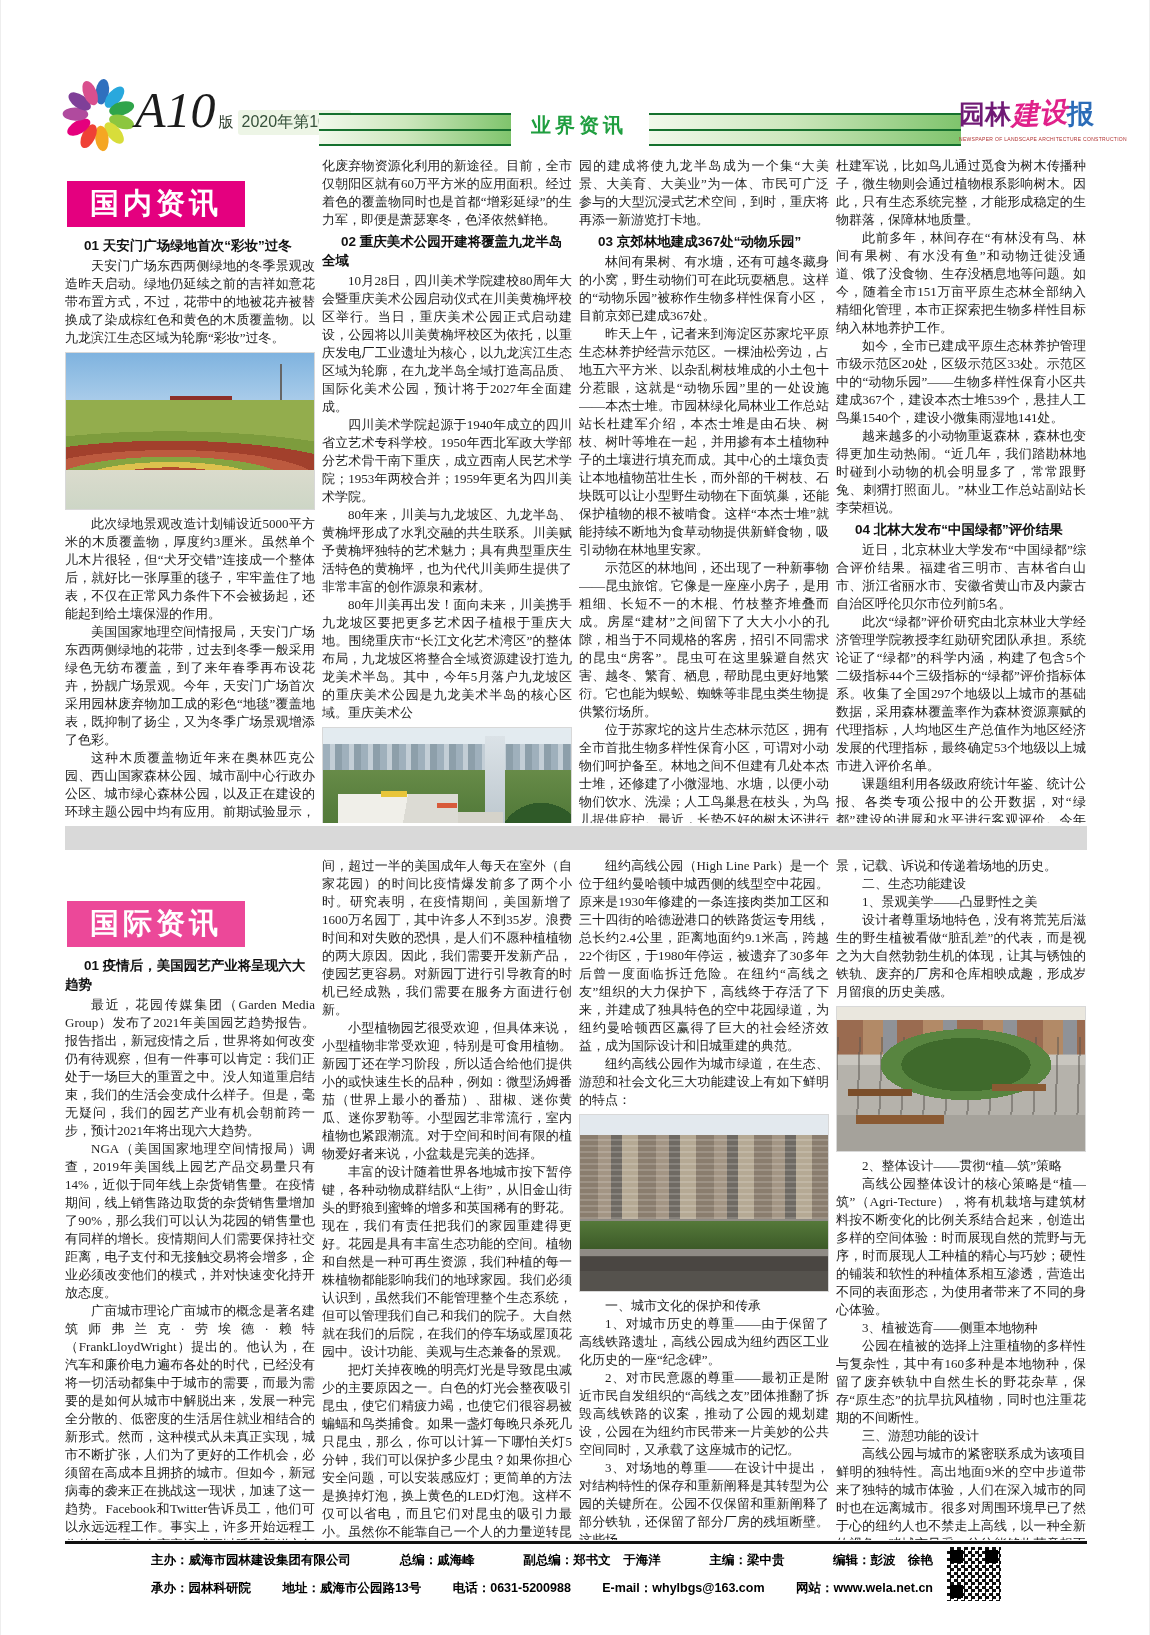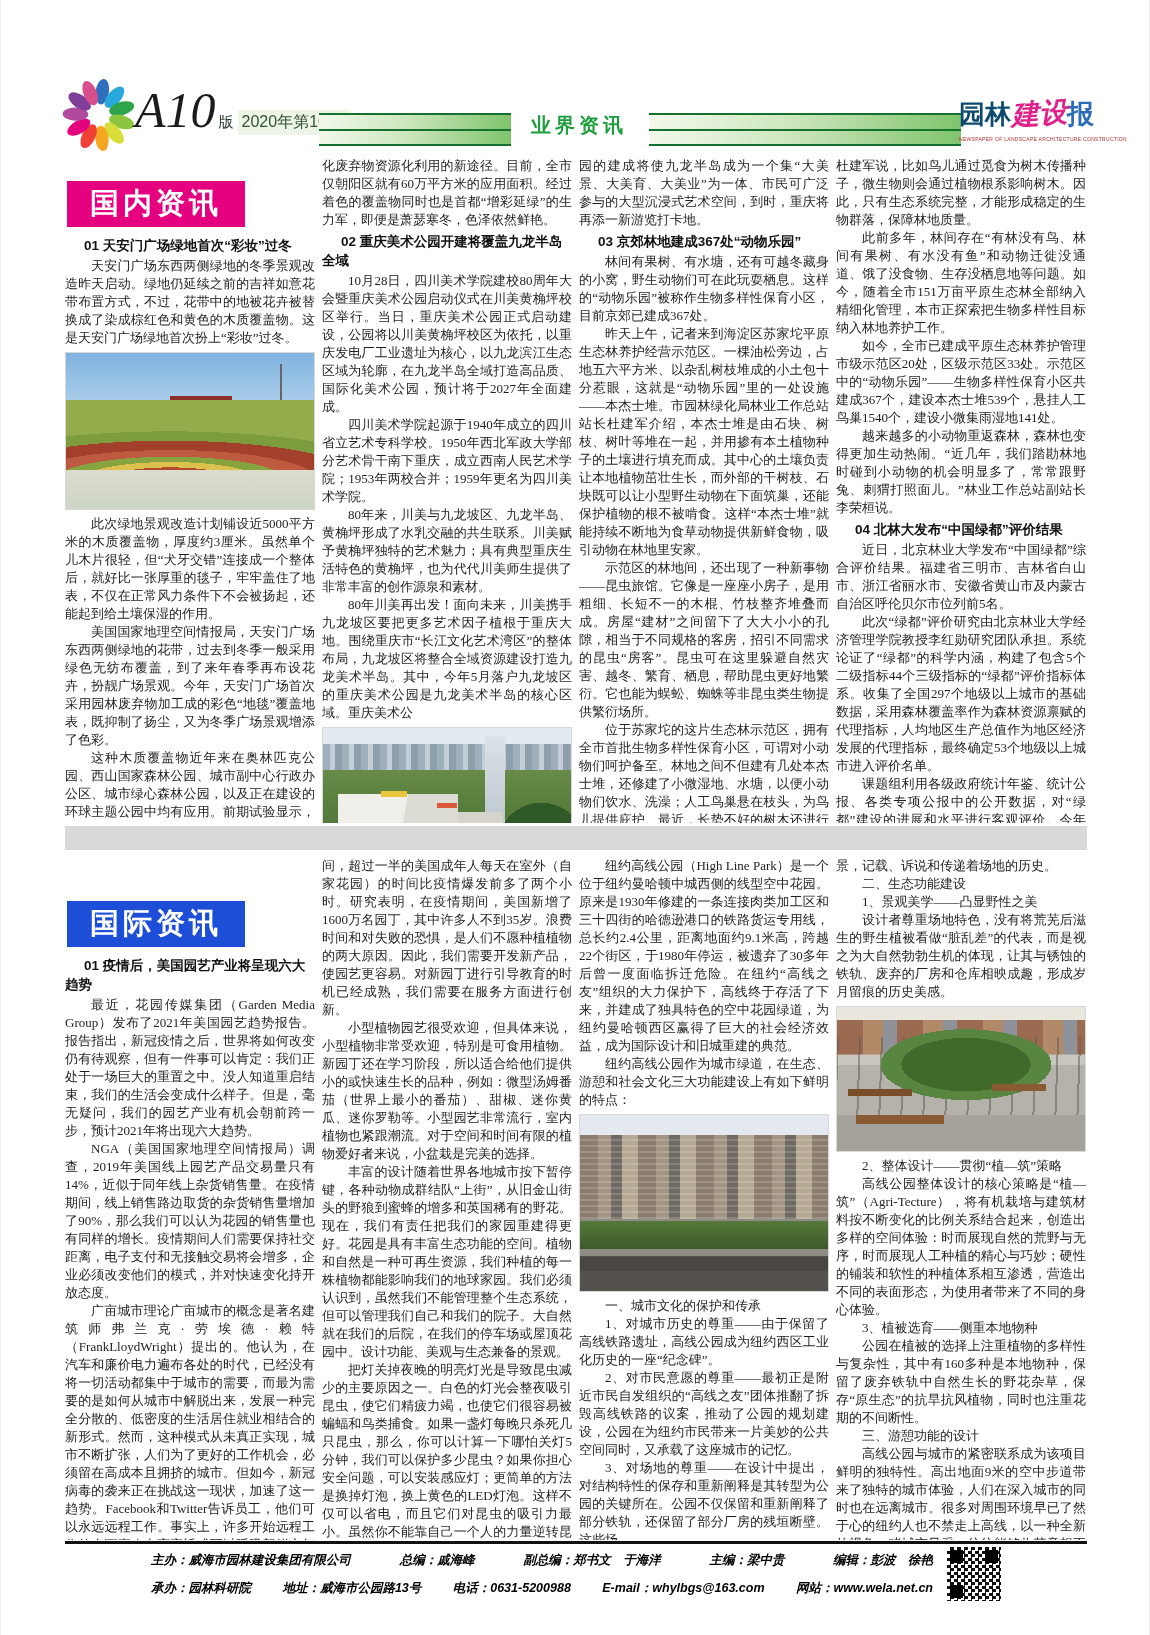--- a/index.html
+++ b/index.html
@@ -18,21 +18,21 @@
     background:
       linear-gradient(#15712e,#15712e) 0 0/100% 2px no-repeat,
       linear-gradient(#15712e,#15712e) 0 50%/100% 2px no-repeat,
       linear-gradient(#15712e,#15712e) 0 100%/100% 2px no-repeat,
       linear-gradient(90deg,#f2f9ec,#cde7bd 45%,#7fc46c);}
   .gbar1{left:318px;width:192px;}
   .gbar2{left:648px;width:312px;}
   .section-title{position:absolute;left:530px;top:112px;font-size:20px;font-weight:bold;color:#1f9e3f;letter-spacing:4px;}
   .masthead{position:absolute;left:958px;top:98px;width:134px;text-align:center;}
   .mh-cn{font-weight:bold;line-height:32px;white-space:nowrap;}
-  .m1{color:#0c4a6e;font-size:26px;font-family:"Liberation Serif","DejaVu Serif",serif;}
+  .m1{color:#701a75;font-size:26px;font-family:"Liberation Serif","DejaVu Serif",serif;}
   .m2{color:#e0218a;font-size:28px;font-style:italic;font-family:"Liberation Serif","DejaVu Serif",serif;display:inline-block;transform:rotate(-4deg);}
   .m3{color:#2b6cb8;font-size:27px;}
   .mh-en{font-size:5px;color:#b03030;letter-spacing:.3px;margin-top:2px;white-space:nowrap;}
 
   
   .col{position:absolute;width:250px;overflow:hidden;}
   .colD{top:157px;height:666px;}
   .colI{top:857px;height:683px;}
   .cx1{left:64px;}.cx2{left:321px;}.cx3{left:578px;}.cx4{left:835px;}
 
@@ -88,21 +88,21 @@
     radial-gradient(ellipse 42% 30% at 52% 40%,#3f6a2c 0 62%,#588540 62% 82%,rgba(0,0,0,0) 82%),
     repeating-linear-gradient(92deg,rgba(90,86,80,.5) 0 2px,rgba(0,0,0,0) 2px 22px) no-repeat 0 46%/100% 54%,
     repeating-linear-gradient(90deg,#9a6b50 0 26px,#b28a67 26px 46px,#8f9298 46px 60px) no-repeat 0 12%/100% 24%,
     linear-gradient(180deg,#eae7de 0 13%,#cfc3b2 13% 15%,#c9c6bf 15% 40%,#b5b2ab 40% 75%,#a5a29b 75% 100%);}
 
   .section-divider{position:absolute;left:64px;top:826px;width:1022px;height:24px;background:#d9d9d9;}
 
   
   .footer-rule{position:absolute;left:64px;top:1541px;width:1022px;height:3px;background:#111;}
   .footer-row{position:absolute;left:150px;width:782px;display:flex;justify-content:space-between;
-              font-size:12.5px;font-weight:bold;color:#000;white-space:nowrap;font-style:italic;}
+              font-size:12.5px;font-weight:bold;color:#000;white-space:nowrap;}
   .r1{top:1552px;}
   .r2{top:1580px;}
   .qr{position:absolute;left:946px;top:1547px;width:54px;height:54px;outline:2px solid #fff;background:
     linear-gradient(#000,#000) no-repeat 3px 3px/13px 13px,
     linear-gradient(#fff,#fff) no-repeat 6px 6px/7px 7px,
     linear-gradient(#000,#000) no-repeat 8px 8px/3px 3px,
     linear-gradient(#000,#000) no-repeat right 3px top 3px/13px 13px,
     linear-gradient(#fff,#fff) no-repeat right 6px top 6px/7px 7px,
     linear-gradient(#000,#000) no-repeat right 8px top 8px/3px 3px,
     linear-gradient(#000,#000) no-repeat left 3px bottom 3px/13px 13px,
@@ -139,21 +139,21 @@
   <div class="section-title">业界资讯</div>
   <div class="gbar gbar2"></div>
   <div class="masthead">
     <div class="mh-cn"><span class="m1">园林</span><span class="m2">建设</span><span class="m3">报</span></div>
     <div class="mh-en">NEWSPAPER OF LANDSCAPE ARCHITECTURE CONSTRUCTION</div>
   </div>
 
   <div class="col colD cx1">
       <div class="banner" style="background: rgb(228, 0, 127); margin-top: 24px;">国内资讯</div>
       <div class="headline">01 天安门广场绿地首次“彩妆”过冬</div>
-      <p class="body">天安门广场东西两侧绿地的冬季景观改造昨天启动。绿地仍延续之前的吉祥如意花带布置方式，不过，花带中的地被花卉被替换成了染成棕红色和黄色的木质覆盖物。这是天安门广场绿地首次扮上“彩妆”过冬。</p>
+      <p class="body">天安门广场东西两侧绿地的冬季景观改造昨天启动。绿地仍延续之前的吉祥如意花带布置方式，不过，花带中的地被花卉被替换成了染成棕红色和黄色的木质覆盖物。以九龙滨江生态区域为轮廓“彩妆”过冬。</p>
       <div class="photo ph1"></div>
       <p class="body">此次绿地景观改造计划铺设近5000平方米的木质覆盖物，厚度约3厘米。虽然单个儿木片很轻，但“犬牙交错”连接成一个整体后，就好比一张厚重的毯子，牢牢盖住了地表，不仅在正常风力条件下不会被扬起，还能起到给土壤保湿的作用。</p>
       <p class="body">美国国家地理空间情报局，天安门广场东西两侧绿地的花带，过去到冬季一般采用绿色无纺布覆盖，到了来年春季再布设花卉，扮靓广场景观。今年，天安门广场首次采用园林废弃物加工成的彩色“地毯”覆盖地表，既抑制了扬尘，又为冬季广场景观增添了色彩。</p>
       <p class="body">这种木质覆盖物近年来在奥林匹克公园、西山国家森林公园、城市副中心行政办公区、城市绿心森林公园，以及正在建设的环球主题公园中均有应用。前期试验显示，在持续覆盖的情况下，木质物的彩色景观可保持两到三年，之后木质物将逐渐降解，化为土壤养料。</p>
       <p class="body">用枯枝加工成的木条、木片、木屑等植物产品覆盖裸露地表，是近年来本市园林绿</p>
     </div>
   <div class="col colD cx2">
       <p class="body noind">化废弃物资源化利用的新途径。目前，全市仅朝阳区就有60万平方米的应用面积。经过着色的覆盖物同时也是首都“增彩延绿”的生力军，即便是萧瑟寒冬，色泽依然鲜艳。</p>
       <div class="headline">02 重庆美术公园开建将覆盖九龙半岛全域</div>
       <p class="body">10月28日，四川美术学院建校80周年大会暨重庆美术公园启动仪式在川美黄桷坪校区举行。当日，重庆美术公园正式启动建设，公园将以川美黄桷坪校区为依托，以重庆发电厂工业遗址为核心，以九龙滨江生态区域为轮廓，在九龙半岛全域打造高品质、国际化美术公园，预计将于2027年全面建成。</p>
@@ -178,21 +178,21 @@
       <p class="body">越来越多的小动物重返森林，森林也变得更加生动热闹。“近几年，我们踏勘林地时碰到小动物的机会明显多了，常常跟野兔、刺猬打照面儿。”林业工作总站副站长李荣桓说。</p>
       <div class="headline">04 北林大发布“中国绿都”评价结果</div>
       <p class="body">近日，北京林业大学发布“中国绿都”综合评价结果。福建省三明市、吉林省白山市、浙江省丽水市、安徽省黄山市及内蒙古自治区呼伦贝尔市位列前5名。</p>
       <p class="body">此次“绿都”评价研究由北京林业大学经济管理学院教授李红勋研究团队承担。系统论证了“绿都”的科学内涵，构建了包含5个二级指标44个三级指标的“绿都”评价指标体系。收集了全国297个地级以上城市的基础数据，采用森林覆盖率作为森林资源禀赋的代理指标，人均地区生产总值作为地区经济发展的代理指标，最终确定53个地级以上城市进入评价名单。</p>
       <p class="body">课题组利用各级政府统计年鉴、统计公报、各类专项公报中的公开数据，对“绿都”建设的进展和水平进行客观评价。今年10月30日，“中国绿都”评价通过了由中国社会科学院、中国林学会、中国林业科学研究院、国家林业和草原局林产工业规划设计院、中国人民大学专家组成的专家组评审。</p>
     </div>
 
   <div class="section-divider"></div>
 
   <div class="col colI cx1">
-      <div class="banner" style="background: #1d4ed8; margin-top: 44px;">国际资讯</div>
+      <div class="banner" style="background: #ec4899; margin-top: 44px;">国际资讯</div>
       <div class="headline">01 疫情后，美国园艺产业将呈现六大趋势</div>
       <p class="body">最近，花园传媒集团（Garden Media Group）发布了2021年美国园艺趋势报告。报告指出，新冠疫情之后，世界将如何改变仍有待观察，但有一件事可以肯定：我们正处于一场巨大的重置之中。没人知道重启结束，我们的生活会变成什么样子。但是，毫无疑问，我们的园艺产业有机会朝前跨一步，预计2021年将出现六大趋势。</p>
       <p class="body">NGA（美国国家地理空间情报局）调查，2019年美国线上园艺产品交易量只有14%，近似于同年线上杂货销售量。在疫情期间，线上销售路边取货的杂货销售量增加了90%，那么我们可以认为花园的销售量也有同样的增长。疫情期间人们需要保持社交距离，电子支付和无接触交易将会增多，企业必须改变他们的模式，并对快速变化持开放态度。</p>
       <p class="body">广亩城市理论广亩城市的概念是著名建筑师弗兰克·劳埃德·赖特（FrankLloydWright）提出的。他认为，在汽车和廉价电力遍布各处的时代，已经没有将一切活动都集中于城市的需要，而最为需要的是如何从城市中解脱出来，发展一种完全分散的、低密度的生活居住就业相结合的新形式。然而，这种模式从未真正实现，城市不断扩张，人们为了更好的工作机会，必须留在高成本且拥挤的城市。但如今，新冠病毒的袭来正在挑战这一现状，加速了这一趋势。Facebook和Twitter告诉员工，他们可以永远远程工作。事实上，许多开始远程工作的人更喜欢在离家近或可以呼吸新鲜空气的地方办公，更多的人将在工作日外出，因此一些公共空间，如公园将成为人们日常生活不可分割的一部分，而不仅仅是在下班后或周末。对室内植物的需求将会更大，越来越多的人希望将自然带入室内。热带观叶植物是现在的流行趋势，室内植物市场将有更大的增长。</p>
     </div>
   <div class="col colI cx2">
       <p class="body noind">间，超过一半的美国成年人每天在室外（自家花园）的时间比疫情爆发前多了两个小时。研究表明，在疫情期间，美国新增了1600万名园丁，其中许多人不到35岁。浪费时间和对失败的恐惧，是人们不愿种植植物的两大原因。因此，我们需要开发新产品，使园艺更容易。对新园丁进行引导教育的时机已经成熟，我们需要在服务方面进行创新。</p>
       <p class="body">小型植物园艺很受欢迎，但具体来说，小型植物非常受欢迎，特别是可食用植物。新园丁还在学习阶段，所以适合给他们提供小的或快速生长的品种，例如：微型汤姆番茄（世界上最小的番茄）、甜椒、迷你黄瓜、迷你罗勒等。小型园艺非常流行，室内植物也紧跟潮流。对于空间和时间有限的植物爱好者来说，小盆栽是完美的选择。</p>
       <p class="body">丰富的设计随着世界各地城市按下暂停键，各种动物成群结队“上街”，从旧金山街头的野狼到蜜蜂的增多和英国稀有的野花。现在，我们有责任把我们的家园重建得更好。花园是具有丰富生态功能的空间。植物和自然是一种可再生资源，我们种植的每一株植物都能影响我们的地球家园。我们必须认识到，虽然我们不能管理整个生态系统，但可以管理我们自己和我们的院子。大自然就在我们的后院，在我们的停车场或屋顶花园中。设计功能、美观与生态兼备的景观。</p>
       <p class="body">把灯关掉夜晚的明亮灯光是导致昆虫减少的主要原因之一。白色的灯光会整夜吸引昆虫，使它们精疲力竭，也使它们很容易被蝙蝠和鸟类捕食。如果一盏灯每晚只杀死几只昆虫，那么，你可以计算一下哪怕关灯5分钟，我们可以保护多少昆虫？如果你担心安全问题，可以安装感应灯；更简单的方法是换掉灯泡，换上黄色的LED灯泡。这样不仅可以省电，而且它们对昆虫的吸引力最小。虽然你不能靠自己一个人的力量逆转昆虫衰减的趋势，但如果每个人都尽自己的微薄之力，我们不仅能恢复昆虫的数量，还能创造历史上最大的集体保护奇迹。我们将通过与自然共生，来实现人类和其它地球生灵之间的可持续平衡。</p>

